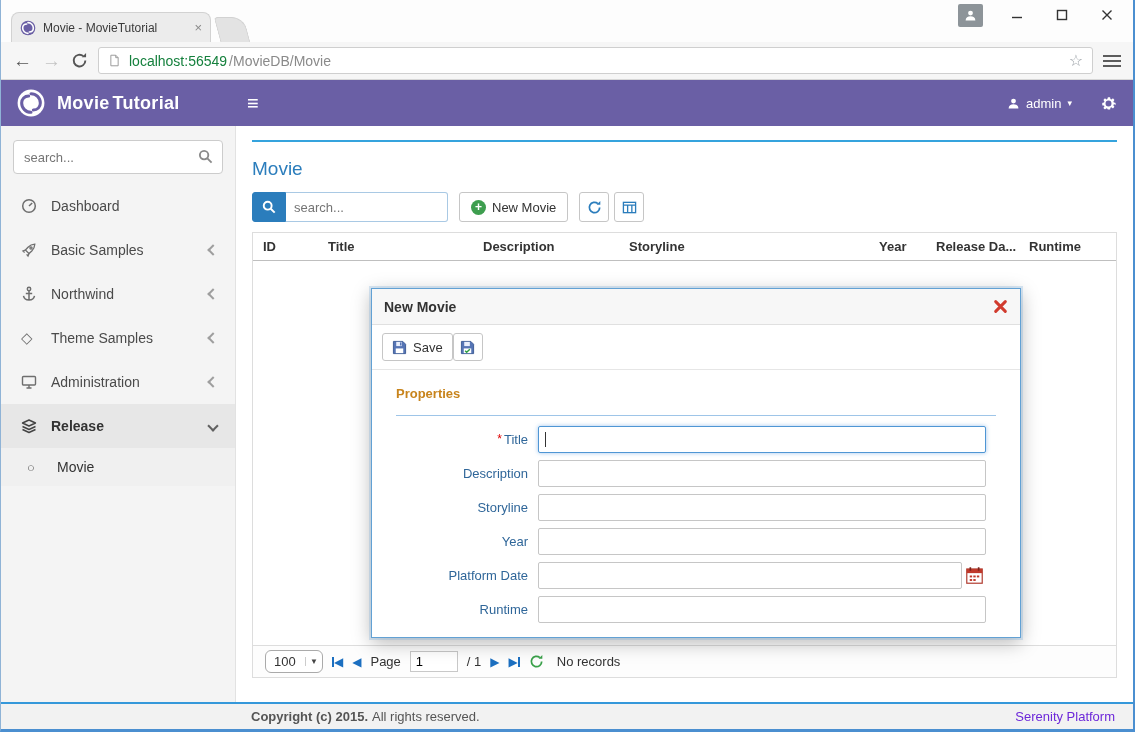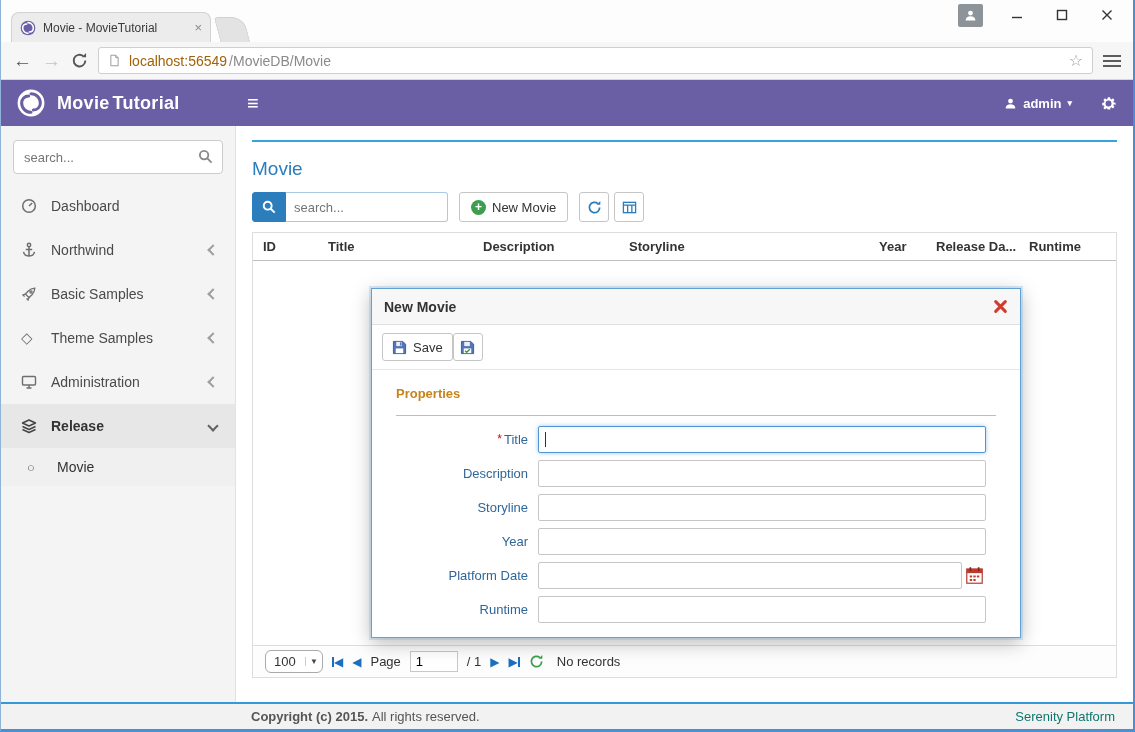--- a/index.html
+++ b/index.html
@@ -24,32 +24,32 @@
                  border-radius:2px; display:flex; align-items:center; justify-content:center; }
   .win-controls { position:absolute; right:4px; top:0; display:flex; }
   .win-btn { width:45px; height:29px; display:flex; align-items:center; justify-content:center; }
 
   .navbar { position:absolute; top:42px; left:0; right:0; height:38px; background:#f6f6f6;
             border-bottom:1px solid #d7d7d7; display:flex; align-items:center; padding:0 12px; gap:10px; }
   .nav-glyph { font-size:19px; line-height:1; }
   .back { color:#555; } .fwd { color:#c3c3c3; }
   .omnibox { flex:1; height:27px; background:#fff; border:1px solid #cfcfcf; border-radius:3px;
              display:flex; align-items:center; padding:0 9px; gap:8px; font-size:14px; }
-  .url-host { color:#a16207; } .url-path { color:#8a8a8a; flex:1; }
+  .url-host { color:#15803d; } .url-path { color:#8a8a8a; flex:1; }
   .star { color:#9aa0a6; font-size:16px; }
   .menu-bars { width:18px; display:flex; flex-direction:column; gap:3px; }
   .menu-bars div { height:2px; background:#5c5c5c; }
 
   
   .appheader { position:absolute; top:80px; left:0; right:0; height:46px; background:#6a5fa5;
                display:flex; align-items:center; color:#fff; padding:0 16px; }
   .brand { margin-left:12px; font-size:18px; font-weight:bold; letter-spacing:.3px; display:flex; gap:3px; }
   .nav-toggle { position:absolute; left:246px; font-size:20px; font-weight:bold; color:#fff; }
   .hdr-right { margin-left:auto; display:flex; align-items:center; gap:28px; }
-  .user-menu { display:flex; align-items:center; gap:6px; font-size:13px; font-weight:bold; }
+  .user-menu { display:flex; align-items:center; gap:6px; font-size:13px; font-weight:normal; }
   .caret { font-size:9px; }
 
   
   .layout { position:absolute; top:126px; bottom:27px; left:0; right:0; display:flex; }
 
   .sidebar { width:235px; background:#f4f4f4; border-right:1px solid #e2e2e2; flex:none; }
   .search-wrap { margin:14px 12px 10px; position:relative; }
   .search-input { width:100%; height:34px; border:1px solid #ccc; border-radius:4px;
                   padding:0 32px 0 10px; font-size:13px; color:#555; background:#fff; outline:none; }
   .search-mag { position:absolute; right:10px; top:9px; color:#8a8a8a; }
@@ -121,21 +121,21 @@
             background-image:linear-gradient(#333,#333); background-size:1px 15px;
             background-position:6px center; background-repeat:no-repeat; }
   .finput.date { width:424px; }
   .cal-btn { margin-left:3px; display:flex; align-items:center; }
 
   
   .footer { position:absolute; bottom:0; left:0; right:0; height:27px; background:#f2f2f2;
             border-top:2px solid #3598da; display:flex; align-items:center;
             padding:0 18px 0 250px; font-size:13px; color:#555; }
   .fleft b { margin-right:4px; }
-  .fright { margin-left:auto; color:#0f766e; }
+  .fright { margin-left:auto; color:#6d28d9; }
 </style>
 </head>
 <body>
 
 <div class="titlebar">
   <div class="tab">
     <span>
       <svg width="16" height="16" viewBox="0 0 24 24">
           <circle cx="12" cy="12" r="11" fill="#6a5fa5"></circle>
           <path d="M12 4a8 8 0 0 1 8 8c0 3.5-2.5 6-6 6" fill="none" stroke="#fff" stroke-width="2.4" stroke-linecap="round"></path>
@@ -246,38 +246,38 @@
         <svg width="16" height="16" viewBox="0 0 16 16" fill="none" stroke="currentColor" stroke-width="1.5">
             <circle cx="8" cy="8" r="6.3"></circle>
             <path d="M8 8l3.2-3"></path>
           </svg>
       </span>
       <span class="mi-label">Dashboard</span>
     </div>
 
     <div class="menu-item">
       <span class="mi-icon">
-        <svg width="16" height="16" viewBox="0 0 16 16" fill="none" stroke="currentColor" stroke-width="1.5">
-            <circle cx="8" cy="3" r="1.7"></circle>
-            <path d="M8 4.8V14M4.8 7.4h6.4M2.5 9.8c.5 2.6 2.8 4.2 5.5 4.2s5-1.6 5.5-4.2"></path>
-          </svg>
-      </span>
-      <span class="mi-label">Northwind</span>
-      <span class="chev left"></span>
-    </div>
-
-    <div class="menu-item">
-      <span class="mi-icon">
         <svg width="16" height="16" viewBox="0 0 16 16" fill="none" stroke="currentColor" stroke-width="1.3">
             <path d="M13.8 2.2c-2.8.2-5 1.2-6.8 3L4.4 8l3.6 3.6 2.8-2.6c1.8-1.8 2.8-4 3-6.8z"></path>
             <circle cx="10" cy="6" r="1.1"></circle>
             <path d="M4.4 8L2 9l1.6 1.4M8 11.6L7 14l-1.4-1.6"></path>
           </svg>
       </span>
       <span class="mi-label">Basic Samples</span>
+      <span class="chev left"></span>
+    </div>
+
+    <div class="menu-item">
+      <span class="mi-icon">
+        <svg width="16" height="16" viewBox="0 0 16 16" fill="none" stroke="currentColor" stroke-width="1.5">
+            <circle cx="8" cy="3" r="1.7"></circle>
+            <path d="M8 4.8V14M4.8 7.4h6.4M2.5 9.8c.5 2.6 2.8 4.2 5.5 4.2s5-1.6 5.5-4.2"></path>
+          </svg>
+      </span>
+      <span class="mi-label">Northwind</span>
       <span class="chev left"></span>
     </div>
 
     <div class="menu-item">
       <span class="mi-icon">◇</span>
       <span class="mi-label">Theme Samples</span>
       <span class="chev left"></span>
     </div>
 
     <div class="menu-item">

